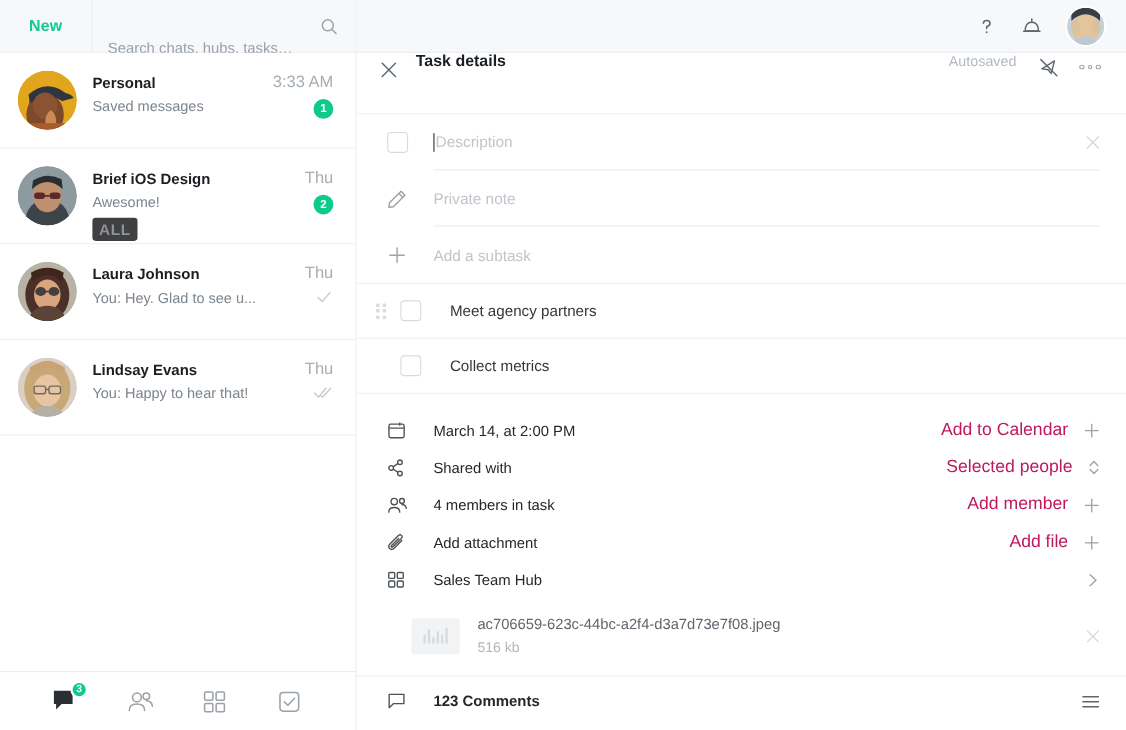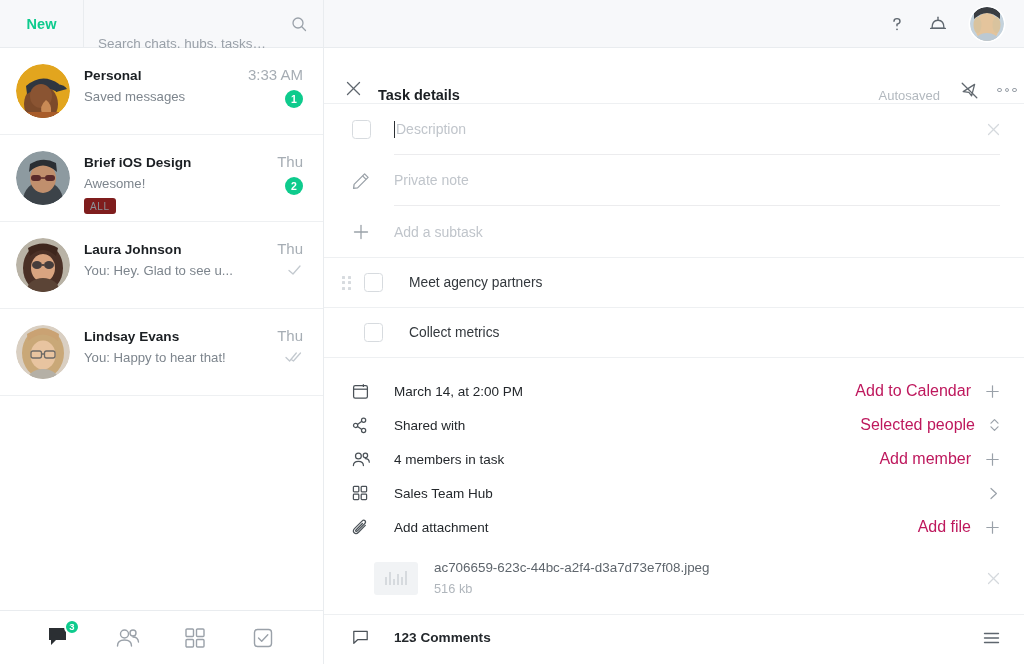--- a/index.html
+++ b/index.html
@@ -62,22 +62,22 @@
     font-size: 13.6px; font-weight: bold; color: #1b1f23;
     white-space: nowrap; overflow: hidden; text-overflow: ellipsis;
     line-height: 17px;
   }
   .chat-preview {
     font-size: 13.2px; color: #7d858d; margin-top: 4px; line-height: 17px;
     white-space: nowrap; overflow: hidden; text-overflow: ellipsis;
   }
   .tag-all {
     display: inline-block; margin-top: 6px;
-    background: #7f1d1d; color: #8b9299;
-    font-size: 10px; font-weight: normal; letter-spacing: .6px;
+    background: #404040; color: #8b9299;
+    font-size: 14px; font-weight: bold; letter-spacing: .6px;
     padding: 2.5px 6px; border-radius: 3px;
   }
   .chat-right {
     flex: none; display: flex; flex-direction: column; align-items: flex-end;
     gap: 8px; padding-top: 3px; min-width: 54px;
   }
   .chat-time { font-size: 15px; color: #a6adb4; line-height: 15px; white-space: nowrap; }
   .badge {
     min-width: 18px; height: 18px; border-radius: 9px;
     background: #0ecb8d; color: #fff;
@@ -112,22 +112,22 @@
     gap: 22px; padding: 0 20px 0 0;
   }
   .top-icon { color: #5e666e; cursor: pointer; display: flex; align-items: center; justify-content: center; }
   .user-avatar {
     width: 34px; height: 34px; border-radius: 50%;
     overflow: hidden; cursor: pointer; flex: none;
     box-shadow: 0 0 0 1.5px #fff;
   }
 
   .task-header {
-    height: 56px; flex: none; display: flex; align-items: flex-end;
-    padding: 0 4px 0 14px; border-bottom: 1px solid #eef0f2;
+    height: 56px; flex: none; display: flex; align-items: flex-start;
+    padding: 0 20px 0 14px; border-bottom: 1px solid #eef0f2;
   }
   .close-x { width: 30px; height: 30px; display:flex; align-items:center; justify-content:center; color: #5e666e; cursor: pointer; }
   .task-title { font-size: 14.5px; font-weight: bold; color: #1b1f23; margin-left: 10px; }
   .header-spacer { flex: 1; }
   .autosaved { font-size: 13px; color: #b3b9bf; margin-right: 4px; }
   .hdr-icon { color: #61686f; cursor: pointer; display:flex; align-items:center; justify-content:center; width: 26px; height: 26px; margin-left: 12px;}
   .dots { display: flex; gap: 3px; align-items: center; }
   .dots i { width: 4.5px; height: 4.5px; border-radius: 50%; border: 1px solid #9aa1a9; display:block; }
 
   .task-body { flex: 1; overflow: hidden; }
@@ -576,51 +576,51 @@
             <svg width="15" height="15" viewBox="0 0 15 15" fill="none" stroke="currentColor" stroke-width="1.2" stroke-linecap="round">
               <line x1="7.5" y1="1.8" x2="7.5" y2="13.2"></line>
                 <line x1="1.8" y1="7.5" x2="13.2" y2="7.5"></line>
             </svg>
           </span>
         </div>
       </div>
 
       <div class="meta-row">
         <div class="meta-icon">
-          <svg width="16" height="16" viewBox="0 0 16 16" fill="none" stroke="currentColor" stroke-width="1.25">
-            <rect x="1.4" y="1.4" width="5.4" height="5.4" rx=".8"></rect>
-            <rect x="9.2" y="1.4" width="5.4" height="5.4" rx=".8"></rect>
-            <rect x="1.4" y="9.2" width="5.4" height="5.4" rx=".8"></rect>
-            <rect x="9.2" y="9.2" width="5.4" height="5.4" rx=".8"></rect>
-          </svg>
-        </div>
-        <div class="meta-label">Sales Team Hub</div>
-        <div class="meta-right">
-          <span class="meta-action"></span>
-          <span class="meta-ctl">
-            <svg width="13" height="15" viewBox="0 0 13 15" fill="none" stroke="currentColor" stroke-width="1.2" stroke-linecap="round" stroke-linejoin="round">
-              <path d="M4 2.5 L9.4 7.5 L4 12.5"></path>
-            </svg>
-          </span>
-        </div>
-      </div>
-
-      <div class="meta-row">
-        <div class="meta-icon">
           <svg width="17" height="17" viewBox="0 0 17 17" fill="none" stroke="currentColor" stroke-width="1.25" stroke-linecap="round">
             <path d="M13.3 6.4 L6.5 13.2 q-2.4 2.4 -4.3 .5 q-1.9 -1.9 .5 -4.3 L10 2.1 q1.7 -1.7 3 -.4 q1.3 1.3 -.4 3 L5.4 11.9 q-.9 .9 -1.5 .3 q-.6 -.6 .3 -1.5 L10.4 4.5"></path>
           </svg>
         </div>
         <div class="meta-label">Add attachment</div>
         <div class="meta-right">
           <span class="meta-action">Add file</span>
           <span class="meta-ctl">
             <svg width="15" height="15" viewBox="0 0 15 15" fill="none" stroke="currentColor" stroke-width="1.2" stroke-linecap="round">
               <line x1="7.5" y1="1.8" x2="7.5" y2="13.2"></line>
                 <line x1="1.8" y1="7.5" x2="13.2" y2="7.5"></line>
+            </svg>
+          </span>
+        </div>
+      </div>
+
+      <div class="meta-row">
+        <div class="meta-icon">
+          <svg width="16" height="16" viewBox="0 0 16 16" fill="none" stroke="currentColor" stroke-width="1.25">
+            <rect x="1.4" y="1.4" width="5.4" height="5.4" rx=".8"></rect>
+            <rect x="9.2" y="1.4" width="5.4" height="5.4" rx=".8"></rect>
+            <rect x="1.4" y="9.2" width="5.4" height="5.4" rx=".8"></rect>
+            <rect x="9.2" y="9.2" width="5.4" height="5.4" rx=".8"></rect>
+          </svg>
+        </div>
+        <div class="meta-label">Sales Team Hub</div>
+        <div class="meta-right">
+          <span class="meta-action"></span>
+          <span class="meta-ctl">
+            <svg width="13" height="15" viewBox="0 0 13 15" fill="none" stroke="currentColor" stroke-width="1.2" stroke-linecap="round" stroke-linejoin="round">
+              <path d="M4 2.5 L9.4 7.5 L4 12.5"></path>
             </svg>
           </span>
         </div>
       </div>
 
       <div class="attachment-row">
         <div class="file-thumb">
           <span class="file-thumb-lines">
             <span style="height:8px"></span>
               <span style="height:13px"></span>

